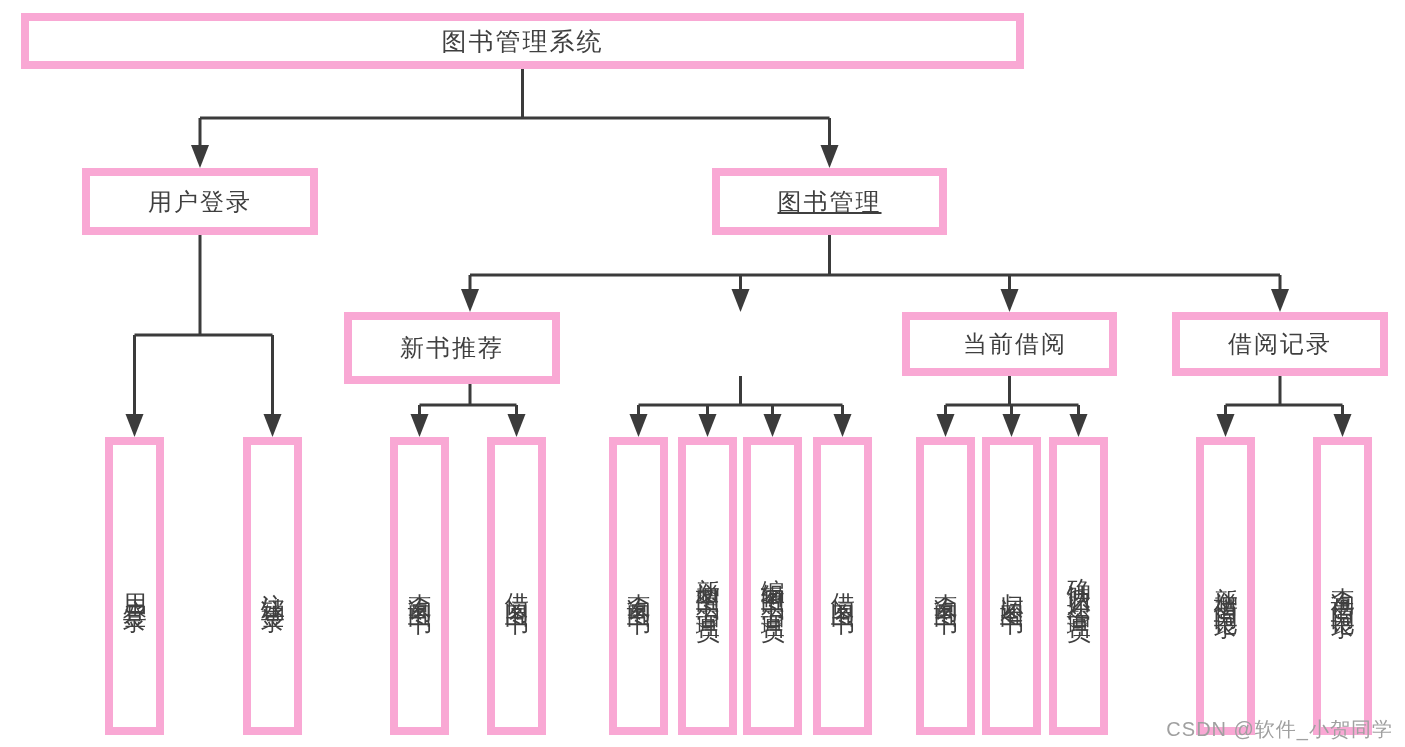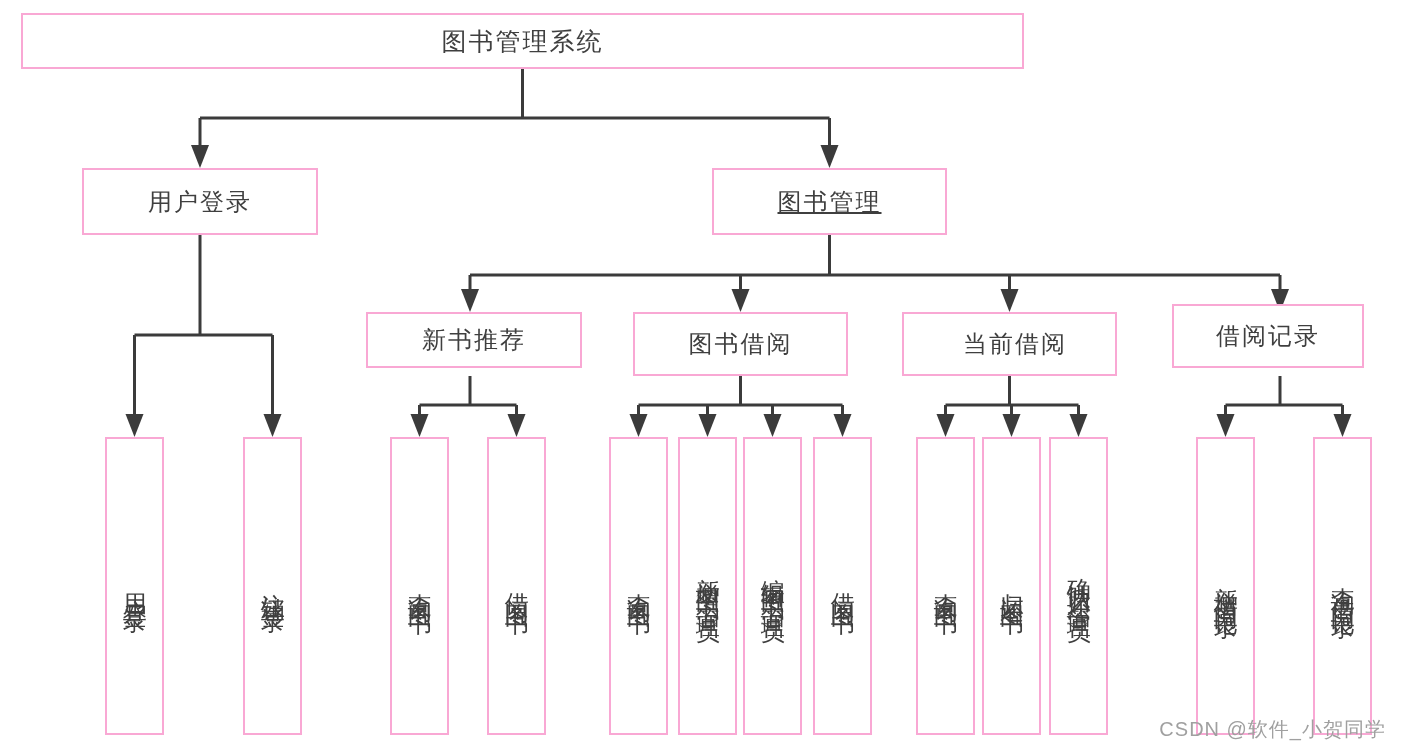--- a/index.html
+++ b/index.html
@@ -13,41 +13,41 @@
     overflow: hidden;
   }
   .connectors {
     position: absolute;
     left: 0; top: 0;
     width: 1405px; height: 747px;
   }
   .node {
     position: absolute;
     box-sizing: border-box;
-    border: 2px solid #f9a8d4;
+    border: 8px solid #f9a8d4;
     background: #ffffff;
     display: flex;
     align-items: center;
     justify-content: center;
     text-align: center;
     font-size: 24px;
     letter-spacing: 2px;
     z-index: 2;
   }
   .node.root { font-size: 25px; }
   .node.leaf .vtext {
     writing-mode: vertical-rl;
     text-orientation: mixed;
     line-height: 1.1;
     letter-spacing: 6px;
     font-size: 24px;
   }
   .watermark {
     position: absolute;
-    right: 19px;
+    right: 12px;
     bottom: 4px;
     font-size: 20px;
     letter-spacing: 1px;
     color: #a0a0a0;
     z-index: 5;
     white-space: nowrap;
   }
 </style>
 </head>
 <body>
@@ -124,30 +124,27 @@
     <span>图书管理系统</span>
   </div>
 
   <div class="node" style="left:82px; top:168px; width:236px; height:67px;">
     <span>用户登录</span>
   </div>
   <div class="node" style="left:712px; top:168px; width:235px; height:67px;text-decoration:underline;">
     <span>图书管理</span>
   </div>
 
-  <div class="node" style="left:366px; top:312px; width:216px; height:56px;">
+  <div class="node" style="left:344px; top:312px; width:216px; height:72px;">
     <span>新书推荐</span>
-  </div>
-  <div class="node" style="left:633px; top:312px; width:215px; height:64px;">
-    <span>图书借阅</span>
   </div>
   <div class="node" style="left:902px; top:312px; width:215px; height:64px;padding-left:11px;">
     <span>当前借阅</span>
   </div>
-  <div class="node" style="left:1172px; top:304px; width:192px; height:64px;">
+  <div class="node" style="left:1172px; top:312px; width:216px; height:64px;">
     <span>借阅记录</span>
   </div>
 
   <div class="node leaf" style="left:105px; top:437px; width:59px; height:298px;">
     <span class="vtext">用户登录</span>
   </div>
   <div class="node leaf" style="left:243px; top:437px; width:59px; height:298px;">
     <span class="vtext">注销登录</span>
   </div>
   <div class="node leaf" style="left:390px; top:437px; width:59px; height:298px;">

